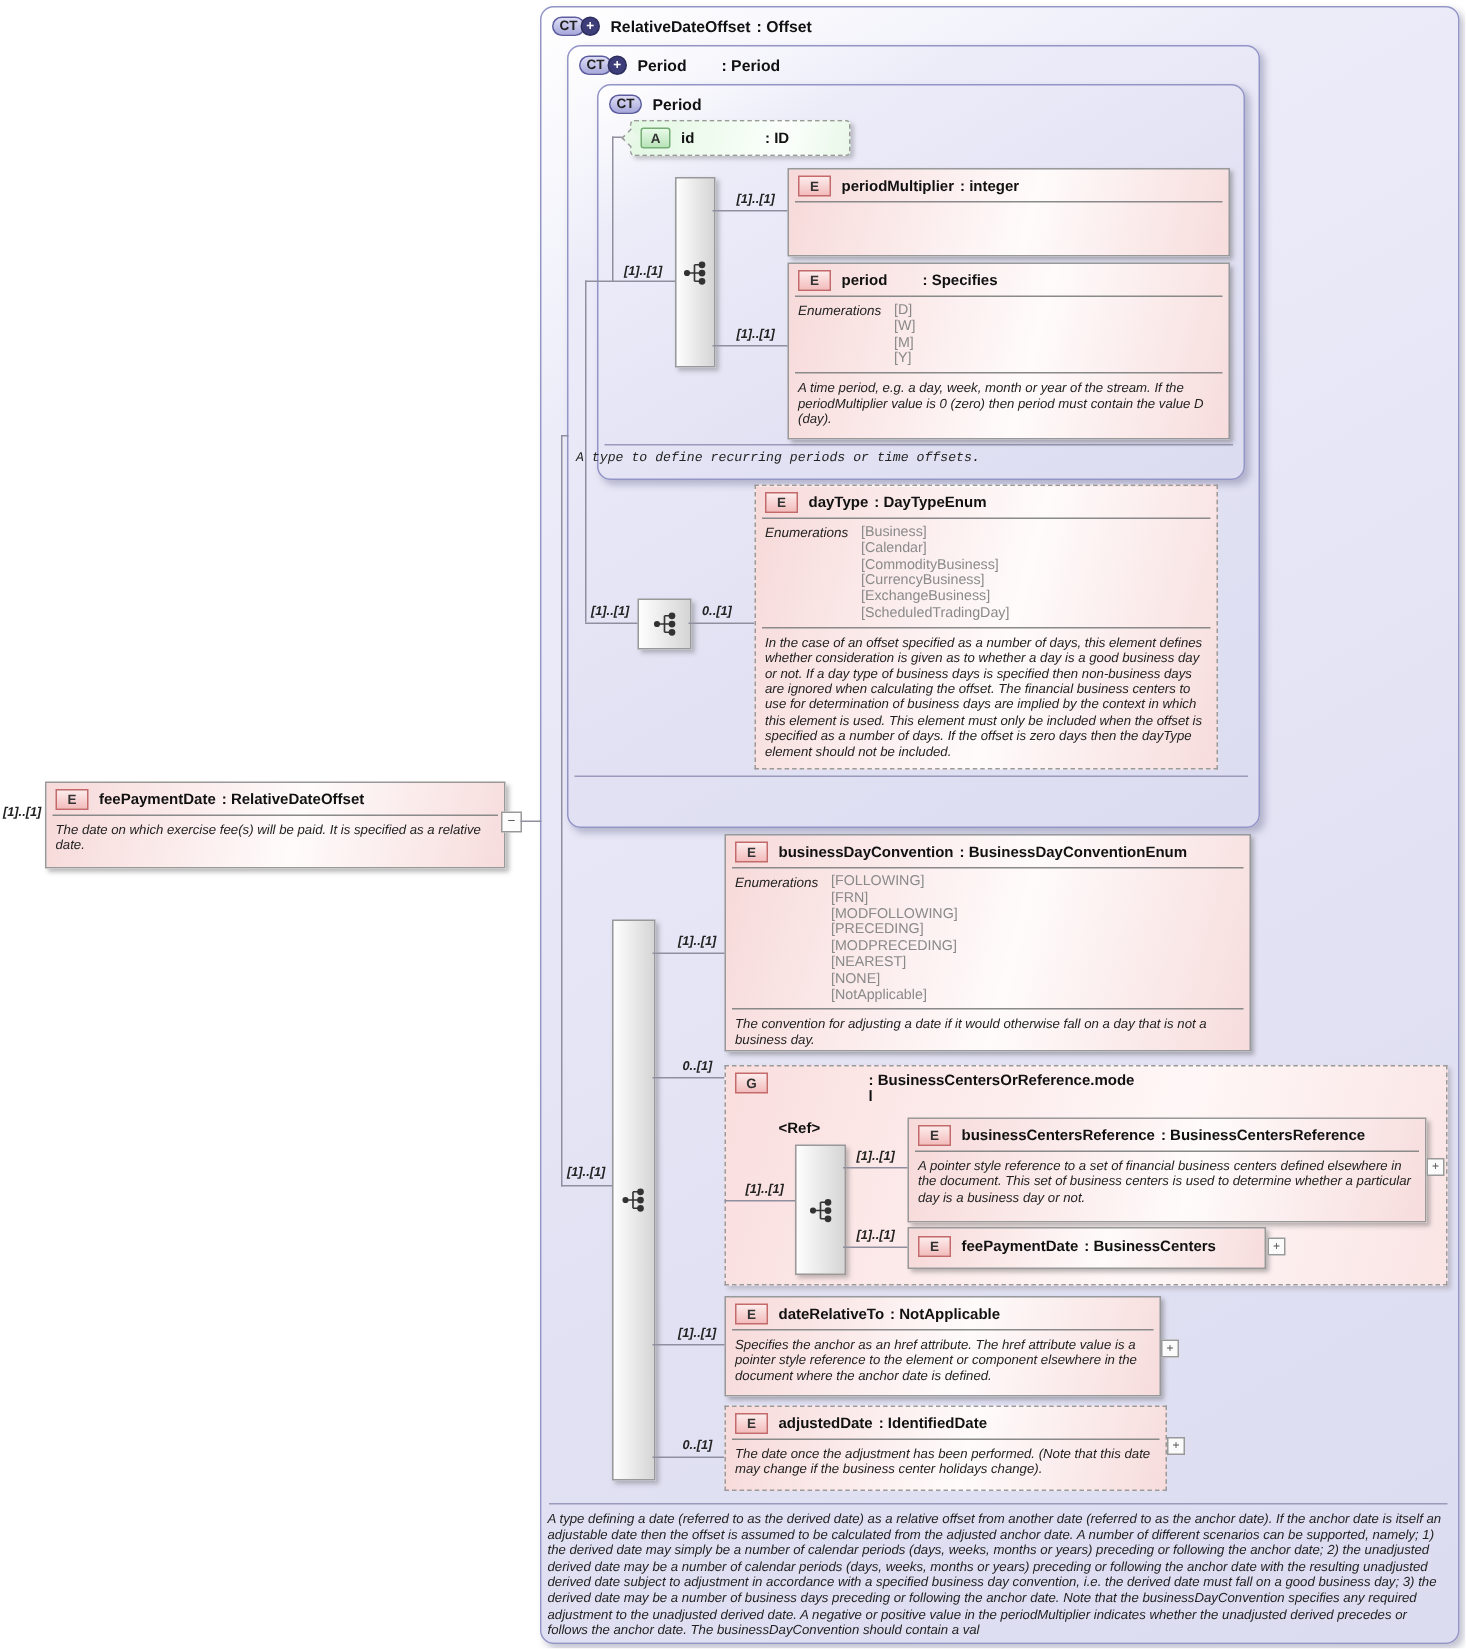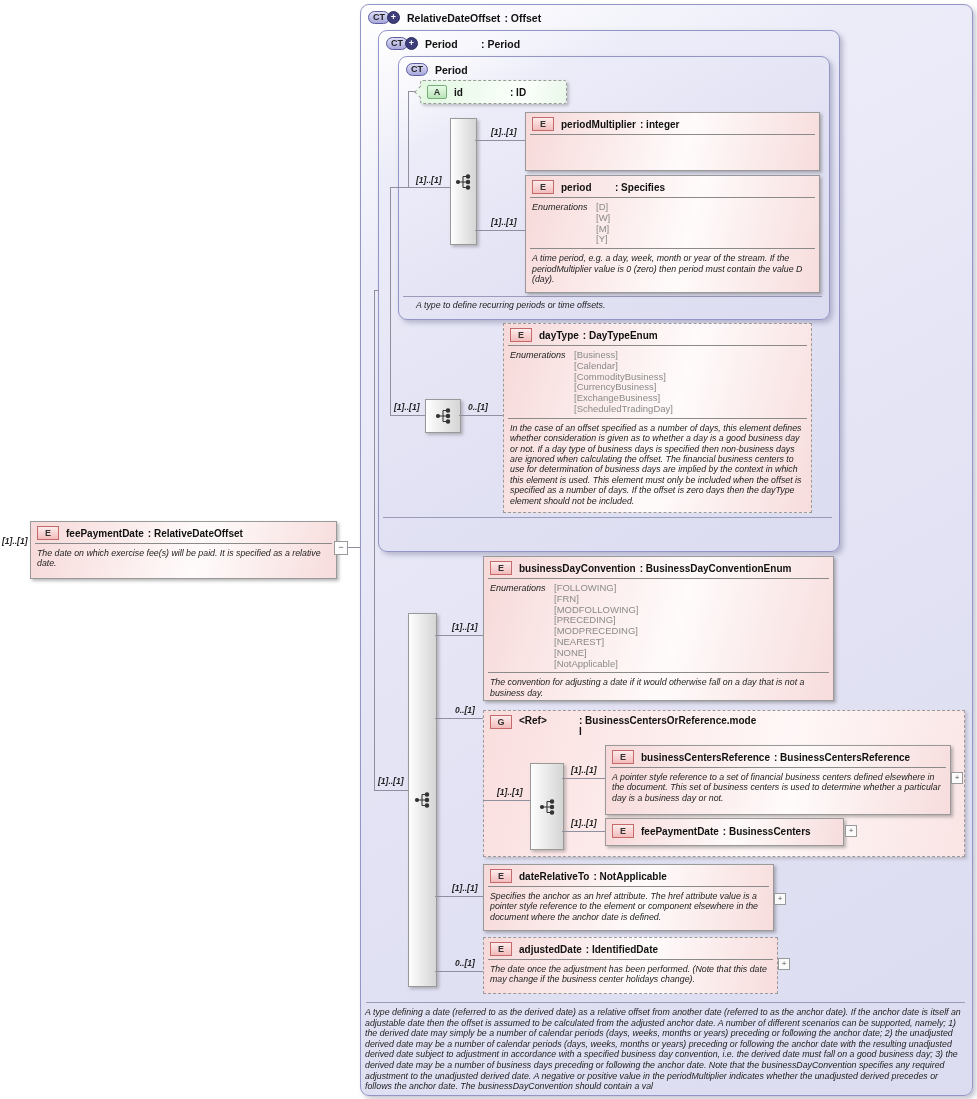--- a/index.html
+++ b/index.html
@@ -19,21 +19,21 @@
   .ct-ann{position:absolute;font:italic 8.8px/10.6px "Liberation Sans",sans-serif;color:#222;}
   .ct-sep{position:absolute;height:1px;background:#9a9aba;}
   
   .el{position:absolute;border:1px solid #999;
       background:linear-gradient(105deg,#f7d9d9 0%,#fffbfb 55%,#f7dcdc 100%);
       box-shadow:2px 2px 3px rgba(80,80,80,.4);}
   .el.dashed{border:1px dashed #9a9a9a;box-shadow:none;}
   .el-hdr{display:flex;align-items:center;gap:7px;padding:4px 6px 2px 6px;}
   .el-title{font:bold 10px "Liberation Sans",sans-serif;color:#111;white-space:nowrap;}
   .n-name{display:inline-block;}
-  .n-name.g52{min-width:52px;} .n-name.g50{min-width:50px;} .n-name.g56{min-width:56px;}
+  .n-name.g52{min-width:52px;} .n-name.g50{min-width:50px;} .n-name.g56{min-width:56px;margin-top:32px;}
   .t-label{margin-left:4px;}
   .sep{height:1px;background:#8a8a8a;margin:1px 4px 2px 4px;}
   .ann{font:italic 8.8px/10.4px "Liberation Sans",sans-serif;color:#222;padding:2px 6px 3px 6px;}
   .enums{padding:2px 0 2px 0;}
   .enum-row{display:flex;padding:0 6px;}
   .enum-label{font:italic 9px/10.8px "Liberation Sans",sans-serif;color:#222;width:64px;flex:none;}
   .enum-vals{font:9.5px/10.8px "Liberation Sans",sans-serif;color:#8a8a8a;}
   .enum-vals div{height:10.8px;}
   
   .attr{position:absolute;border:1px dashed #9a9a9a;border-radius:3px;
@@ -96,21 +96,21 @@
 
   <div class="ct-box" style="left:398px;top:56px;width:430px;height:262px;">
     <div class="ct-hdr">
       <span class="ct-badge">
         <span class="ct-pill">CT</span>
       </span>
       <span class="ct-title">Period</span>
     </div>
   </div>
   <div class="ct-sep" style="left:403px;top:296px;width:419px;"></div>
-  <div class="ct-ann" style="left:416px;top:300px;width:410px;">A type to define recurring periods or time offsets.</div>
+  <div class="ct-ann" style="left:384px;top:300px;width:410px;font-family:Liberation Mono, monospace;">A type to define recurring periods or time offsets.</div>
 
   <div class="vl" style="left:408px;top:91px;height:97px;"></div>
   <div class="hl" style="left:408px;top:91px;width:8px;"></div>
   <div class="hl" style="left:408px;top:187px;width:42px;"></div>
   <div class="vl" style="left:390px;top:187px;height:228px;"></div>
   <div class="hl" style="left:390px;top:187px;width:18px;"></div>
   <div class="card" style="left:416px;top:175px;">[1]..[1]</div>
 
   <div class="attr" style="left:420px;top:80px;width:145px;height:22px;">
     <div class="el-hdr" style="padding-top:4px;">

